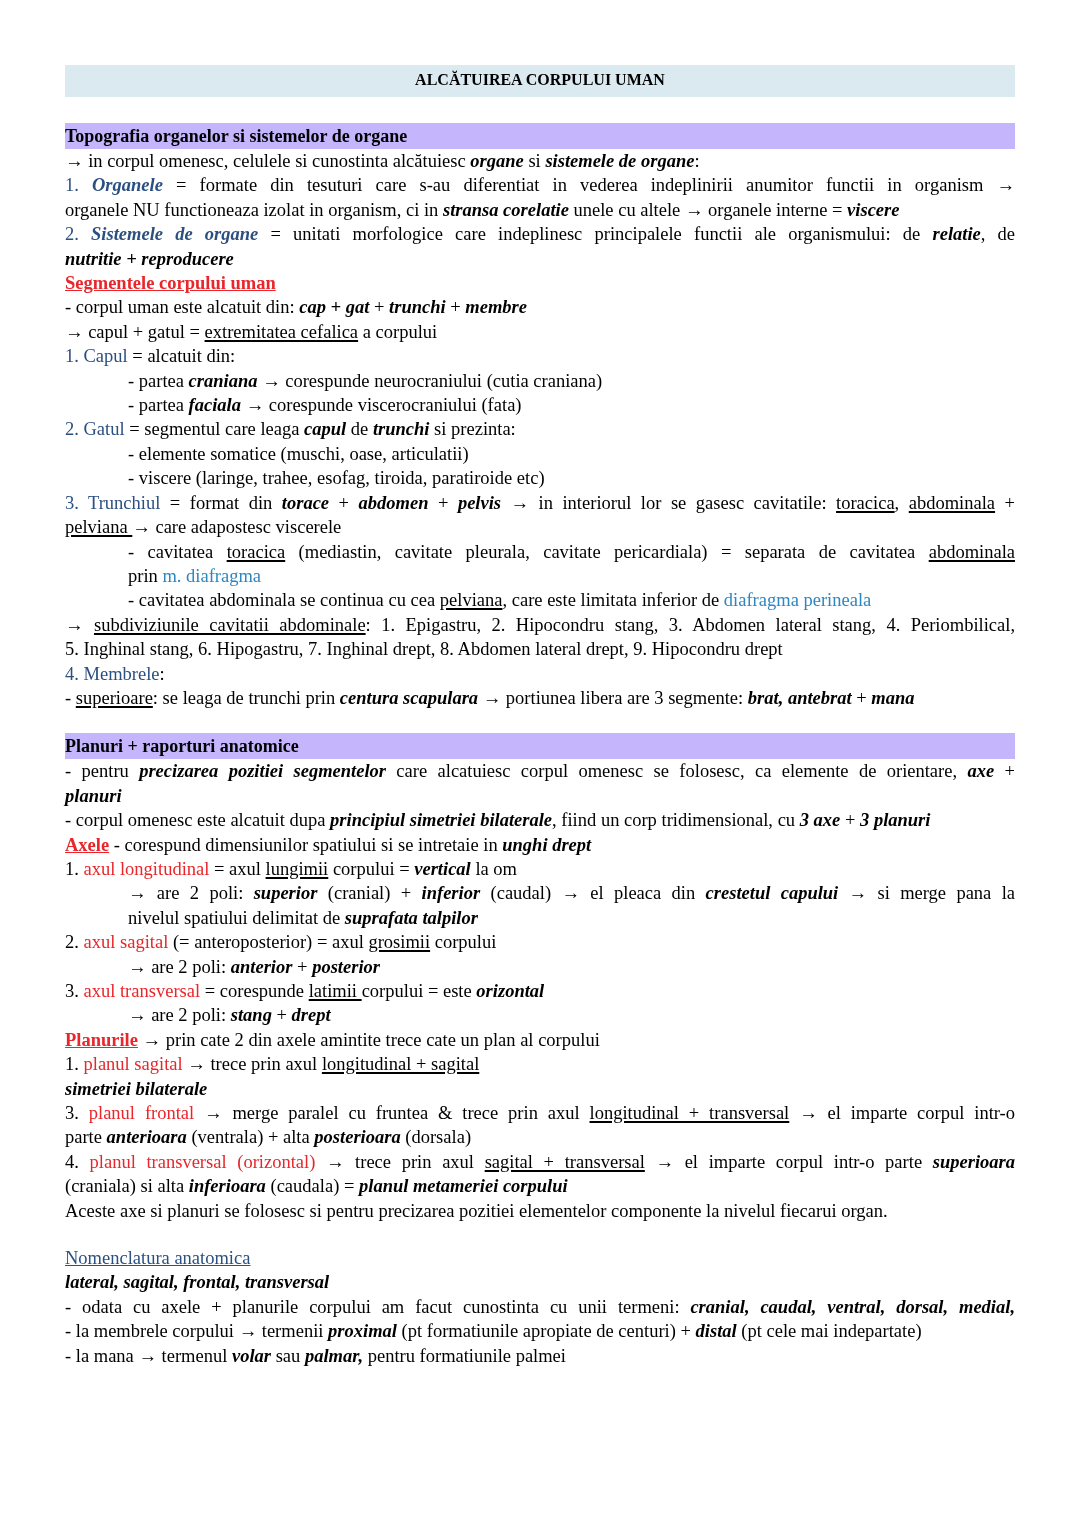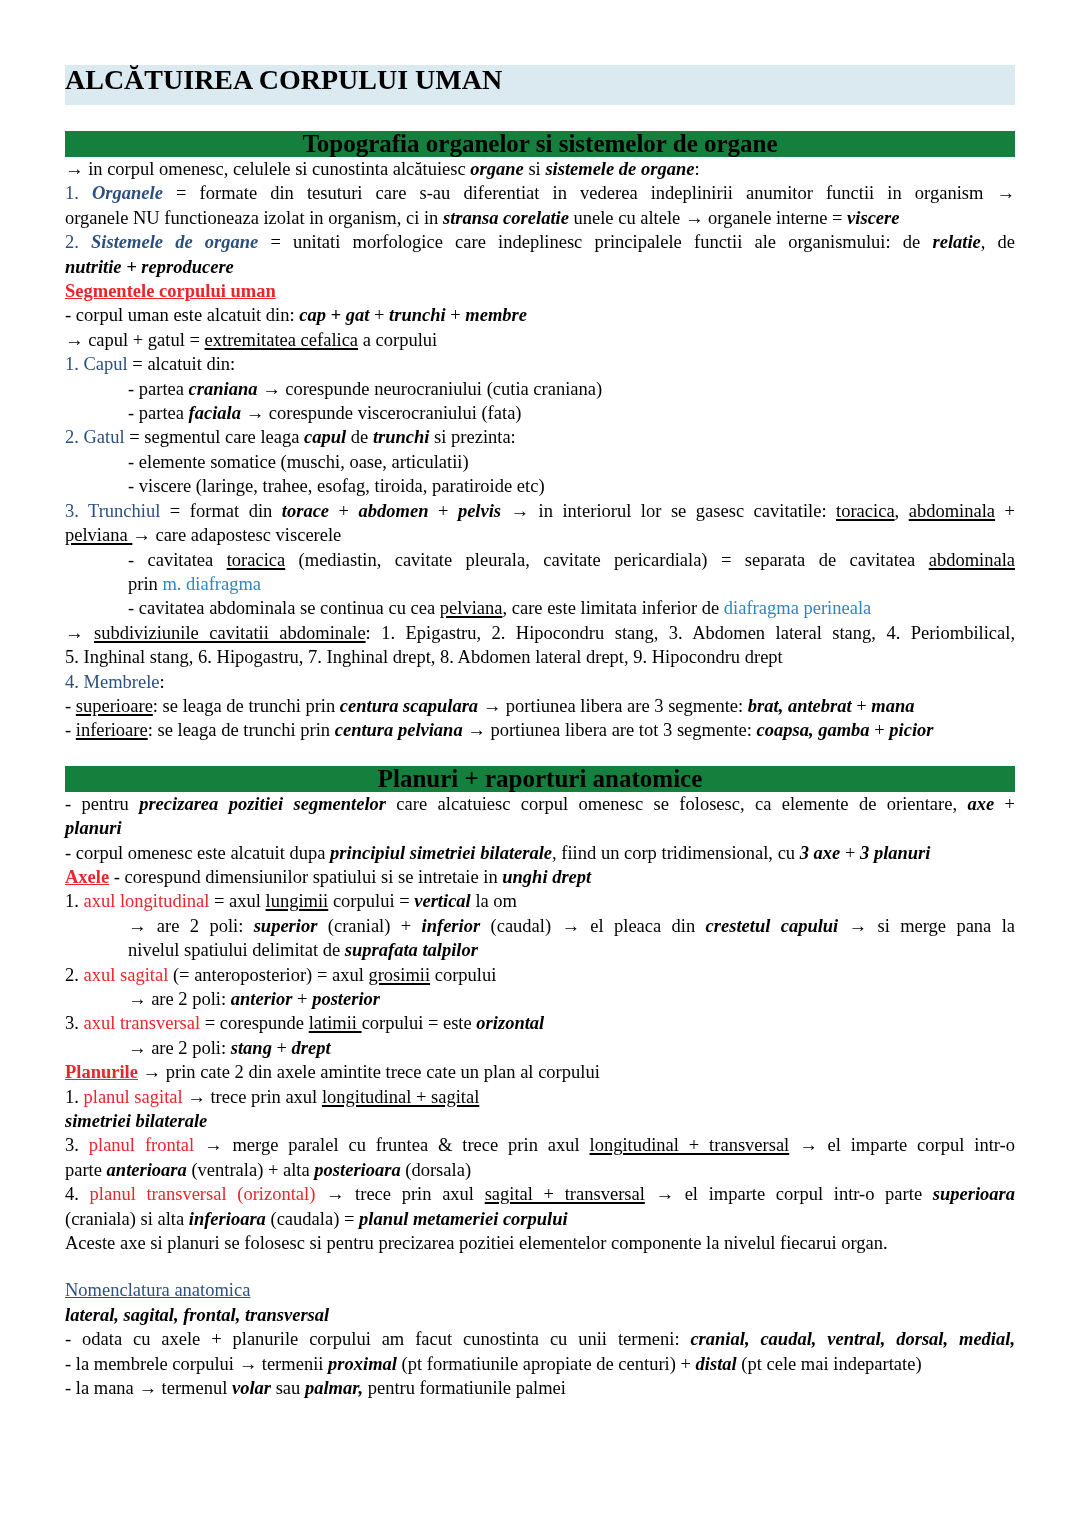--- a/index.html
+++ b/index.html
@@ -3,26 +3,26 @@
 <meta charset="utf-8">
 <style>
   html, body { margin: 0; padding: 0; background: #ffffff; }
   body {
     width: 1080px; height: 1525px; position: relative; overflow: hidden;
     font-family: "Liberation Serif", "DejaVu Serif", serif;
     font-size: 18.5px; color: #000;
   }
   .page { position: absolute; left: 65px; top: 65px; width: 950px; }
   .title-bar {
-    background: #dbeaf0; height: 40px; line-height: 29px;
-    font-weight: bold; font-size: 28px;
+    background: #dbeaf0; height: 32px; line-height: 29px;
+    text-align: center; font-weight: bold; font-size: 16px;
   }
   .section-bar {
-    background: #15803d; height: 26px; line-height: 26px;
-    text-align: center; font-weight: bold; font-size: 25px;
+    background: #c4b5fd; height: 26px; line-height: 26px;
+    font-weight: bold; font-size: 18px;
   }
   .ln { line-height: 24.4px; text-align: justify; text-align-last: left; }
   .just { text-align-last: justify; }
   .ind { padding-left: 63px; }
   .b { font-weight: normal; }
   .bi { font-weight: bold; font-style: italic; }
   .u { text-decoration: underline; text-decoration-thickness: 1.5px; text-underline-offset: 2px; }
   .navy { color: #2b4f81; }
   .blue { color: #2e86c1; }
   .red { color: #e8262b; }
@@ -62,21 +62,20 @@
   <div class="ln"><span class="b u">pelviana </span><span>→ care adapostesc viscerele</span></div>
   <div class="ln ind just"><span class="b">- cavitatea </span><span class="b u">toracica</span><span> (mediastin, cavitate pleurala, cavitate pericardiala) = separata de </span><span class="b">cavitatea </span><span class="b u">abdominala</span></div>
   <div class="ln ind"><span>prin </span><span class="b blue">m. diafragma</span></div>
   <div class="ln ind"><span class="b">- cavitatea abdominala</span><span> se continua cu cea </span><span class="b u">pelviana</span><span>, care este limitata inferior de </span><span class="b blue">diafragma perineala</span></div>
 
   <div class="ln just"><span>→ </span><span class="u">subdiviziunile cavitatii abdominale</span><span>: 1. Epigastru, 2. Hipocondru stang, 3. Abdomen lateral stang, 4. Periombilical,</span></div>
   <div class="ln"><span>5. Inghinal stang, 6. Hipogastru, 7. Inghinal drept, 8. Abdomen lateral drept, 9. Hipocondru drept</span></div>
 
   <div class="ln"><span class="b navy">4. Membrele</span><span>:</span></div>
   <div class="ln"><span>- </span><span class="b u">superioare</span><span>: se leaga de trunchi prin </span><span class="bi">centura scapulara</span><span> → portiunea libera are </span><span class="b">3</span><span> segmente: </span><span class="bi">brat, antebrat</span><span> + </span><span class="bi">mana</span></div>
-  <div class="ln"><span>- </span><span class="b u">inferioare</span><span>: se leaga de trunchi prin </span><span class="bi">centura pelviana</span><span> → portiunea libera are tot </span><span class="b">3</span><span> segmente: </span><span class="bi">coapsa, gamba</span><span> + </span><span class="bi">picior</span></div>
 
   <div class="gap2"></div>
 
   <div class="section-bar">Planuri + raporturi anatomice</div>
   <div class="ln just"><span>- pentru </span><span class="bi">precizarea pozitiei segmentelor</span><span> care alcatuiesc corpul omenesc se folosesc, ca elemente de orientare, </span><span class="bi">axe</span><span> +</span></div>
   <div class="ln"><span class="bi">planuri</span></div>
   <div class="ln"><span>- corpul omenesc este alcatuit dupa </span><span class="bi">principiul simetriei bilaterale</span><span>, fiind un corp </span><span class="b">tridimensional,</span><span> cu </span><span class="bi">3 axe</span><span> + </span><span class="bi">3 planuri</span></div>
   <div class="ln"><span class="redh">Axele</span><span> - corespund </span><span class="b">dimensiunilor spatiului</span><span> si se intretaie in </span><span class="bi">unghi drept</span></div>
 
   <div class="ln"><span class="b">1. </span><span class="b red">axul longitudinal</span><span> = axul </span><span class="b u">lungimii</span><span> corpului = </span><span class="bi">vertical</span><span> la om</span></div>

